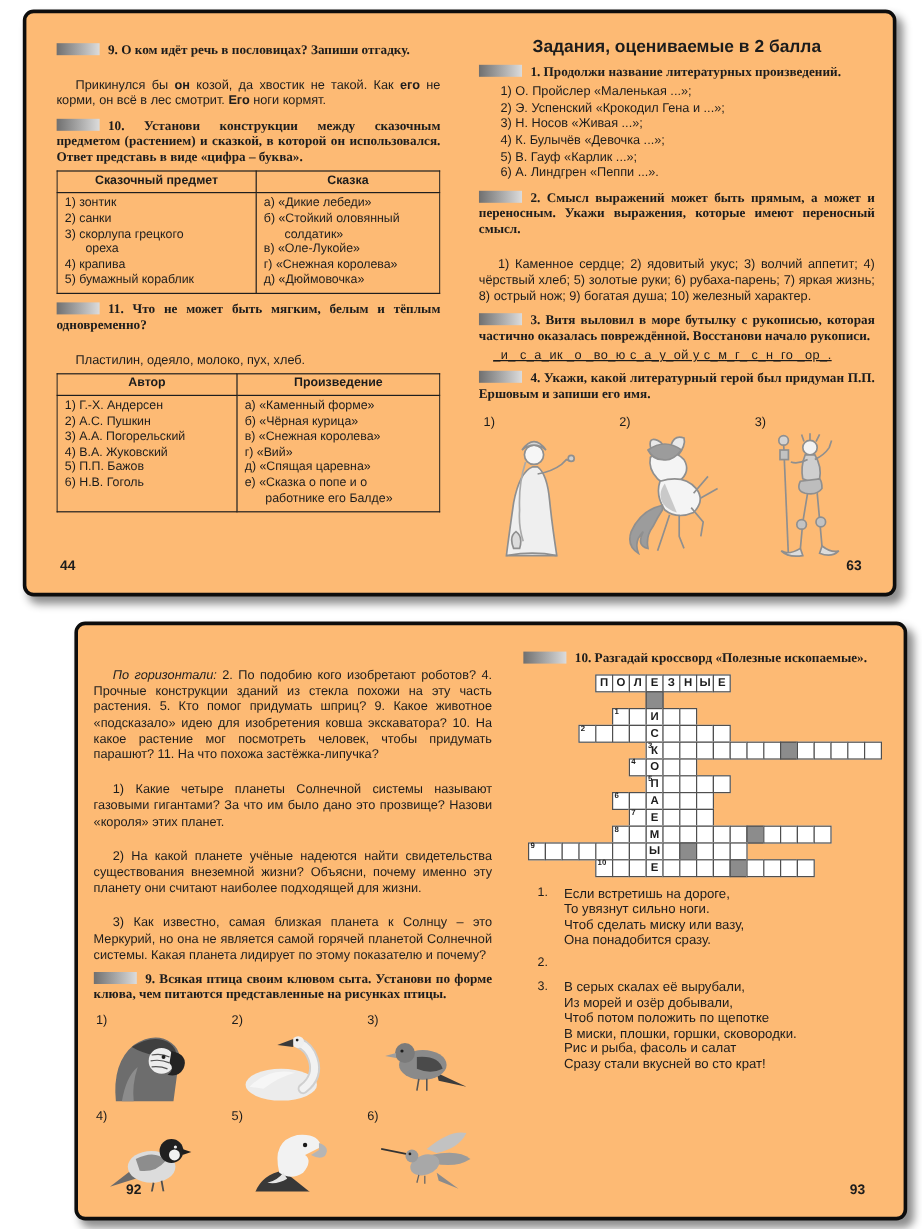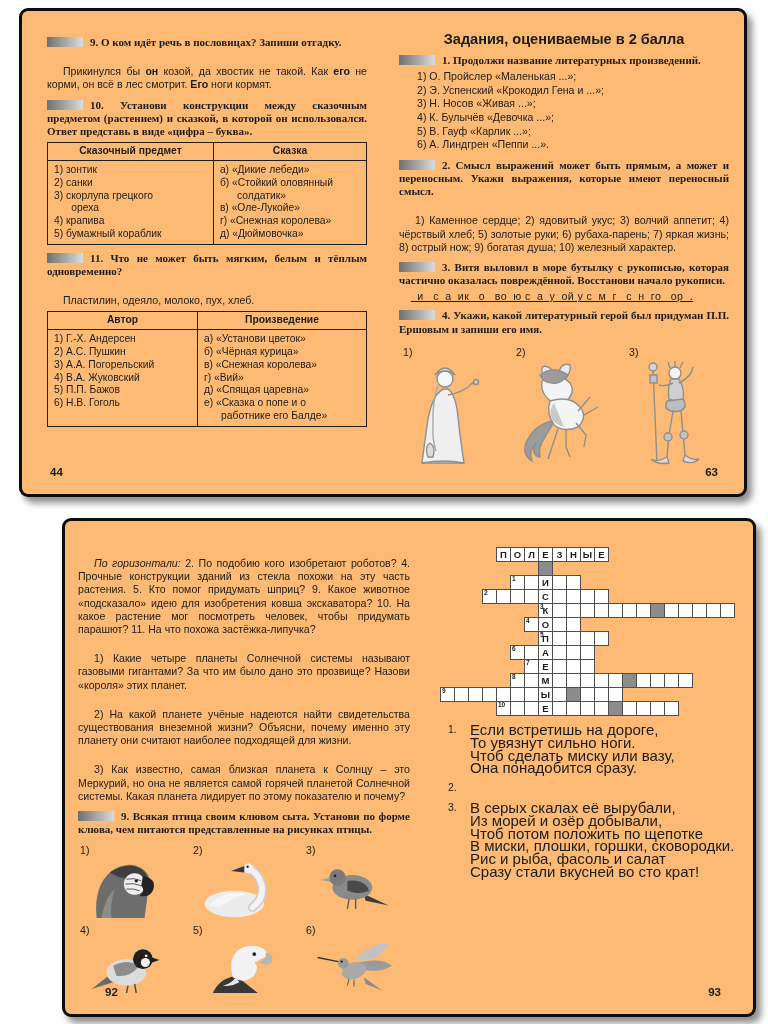--- a/index.html
+++ b/index.html
@@ -42,21 +42,21 @@
 
   .cw{position:relative;margin:6px 0 8px 4px;}
   .cw-cell{position:absolute;border:1px solid #4f4f4f;box-sizing:border-box;background:#fff;}
   .cw-cell.gray{background:#8c8c8c;}
   .cw-letter{position:absolute;left:0;right:0;top:1px;text-align:center;
              font-size:9.5px;font-weight:600;}
   .cw-num{position:absolute;left:1px;top:-1px;font-size:6.5px;font-weight:600;}
 
   .riddle{display:flex;margin:0 0 7px 12px;}
   .riddle-num{width:22px;flex:none;font-size:10.4px;line-height:12.8px;}
-  .riddle-text{font-size:15px;line-height:12.8px;white-space:pre-line;}
+  .riddle-text{font-size:11px;line-height:12.8px;white-space:pre-line;}
   svg{display:block;}
 </style>
 </head>
 <body>
 
 <div class="spread spread-top">
 
   <div class="page p62">
     <p class="stmt"><span class="marker"></span><span>9.</span> <span>О ком идёт речь в пословицах? Запиши отгадку.</span></p>
     <p class="body-t ind"><span>Прикинулся бы </span><b>он</b><span> козой, да хвостик не такой. Как </span><b>его</b><span> не корми, он всё в лес смотрит. </span><b>Его</b><span> ноги кормят.</span></p>
@@ -100,21 +100,21 @@
       </tr>
         </thead>
       <tbody>
           <tr>
         <td class="pre">1) Г.-Х. Андерсен
 2) А.С. Пушкин
 3) А.А. Погорельский
 4) В.А. Жуковский
 5) П.П. Бажов
 6) Н.В. Гоголь</td>
-        <td class="pre">а) «Установи цветок»
+        <td class="pre">а) «Каменный форме»
 б) «Чёрная курица»
 в) «Снежная королева»
 г) «Вий»
 д) «Спящая царевна»
 е) «Сказка о попе и о
       работнике его Балде»</td>
       </tr>
         </tbody>
     </table>
   </div>
@@ -278,20 +278,21 @@
           <circle cx="35" cy="31" r="1.4" fill="#1f1f1f"></circle>
           <line x1="31" y1="31" x2="6" y2="26" stroke="#333" stroke-width="1.8"></line>
           <path d="M62 50 L84 66 L64 58 Z" fill="#8b8b8b"></path>
           <path d="M44 52 L42 60 M50 53 L50 61" stroke="#666" stroke-width="1.3"></path>
         </svg>
       </div>
     </div>
   </div>
 
   <div class="page p93">
+    <p class="stmt" style="margin-top:2px"><span class="marker"></span><span>10.</span> <span>Разгадай кроссворд «Полезные ископаемые».</span></p>
 
     <div class="cw" id="crossword" style="width: 295px; height: 169px;">
         <div class="cw-cell" style="left: 56px; top: 0px; width: 15px; height: 15px;">
           <span class="cw-letter">П</span>
         </div>
         <div class="cw-cell" style="left: 70px; top: 0px; width: 15px; height: 15px;">
           <span class="cw-letter">О</span>
         </div>
         <div class="cw-cell" style="left: 84px; top: 0px; width: 15px; height: 15px;">
           <span class="cw-letter">Л</span>

